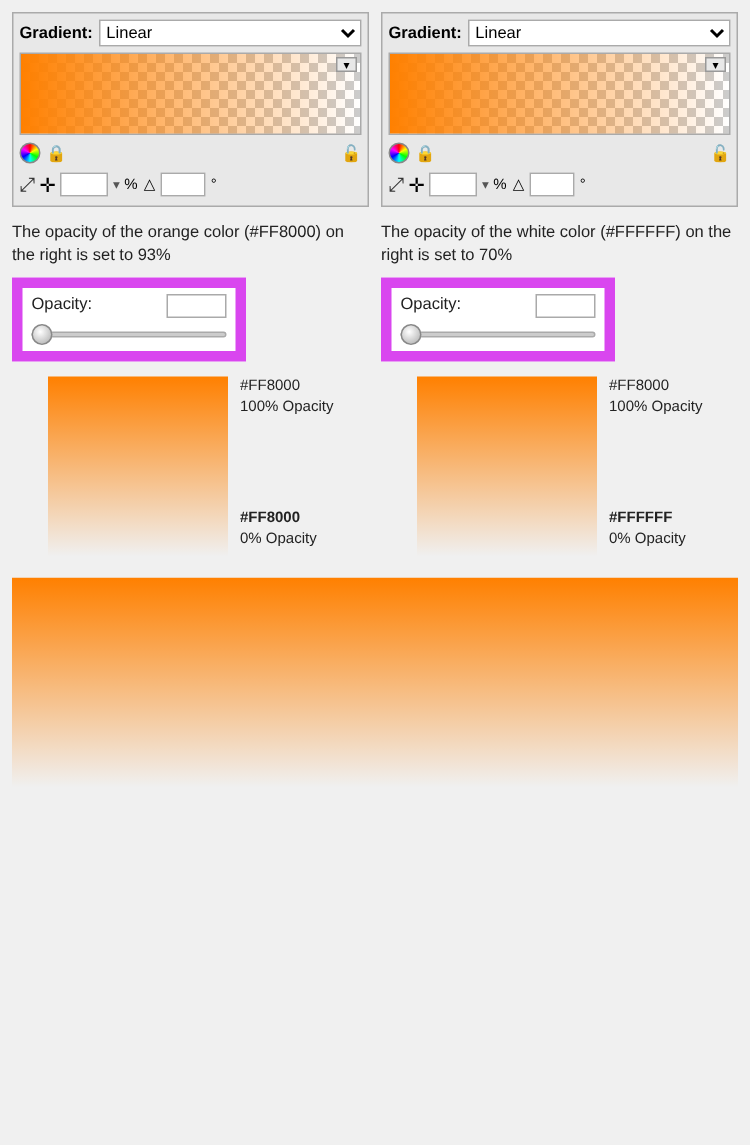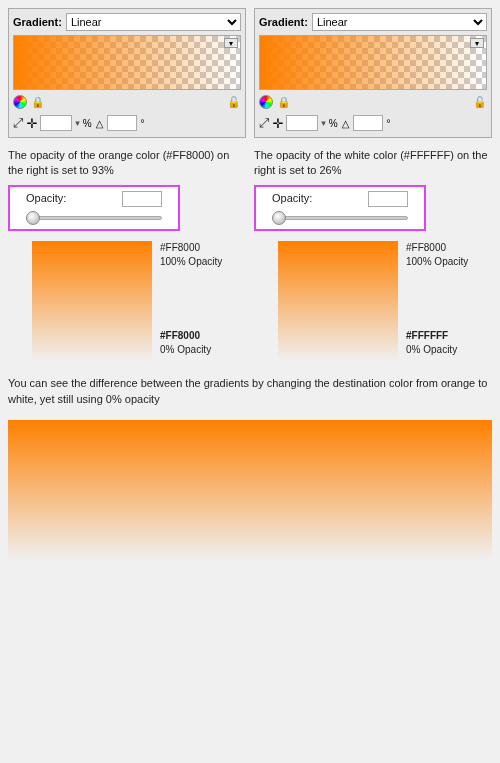--- a/index.html
+++ b/index.html
@@ -148,25 +148,25 @@
     }
 
     .description-box {
       width: 238px;
       font-size: 11px;
       line-height: 1.4;
       color: #222;
     }
 
     .opacity-panel {
-      border: 2px solid #d946ef;
+      border: 7px solid #d946ef;
       background: #fff;
-      padding: 4px 16px;
+      padding: 4px 6px;
       margin-top: 6px;
-      width: 172px;
+      width: 156px;
     }
 
     .opacity-panel-row {
       display: flex;
       align-items: center;
       justify-content: space-between;
       margin-bottom: 4px;
     }
 
     .opacity-label {
@@ -382,21 +382,21 @@
         <input type="text" class="opacity-value" style="">
       </div>
       <div class="opacity-slider-container">
         <div class="opacity-slider-track"></div>
         <div class="opacity-slider-thumb"></div>
       </div>
     </div>
   </div>
 
   <div class="description-box">
-    <p>The opacity of the white color (#FFFFFF) on the right is set to 26%</p>
+    <p>The opacity of the white color (#FFFFFF) on the right is set to 70%</p>
     <div class="opacity-panel">
       <div class="opacity-panel-row">
         <span class="opacity-label">Opacity:</span>
         <input type="text" class="opacity-value" style="">
       </div>
       <div class="opacity-slider-container">
         <div class="opacity-slider-track"></div>
         <div class="opacity-slider-thumb"></div>
       </div>
     </div>
@@ -428,19 +428,18 @@
       </div>
       <div class="swatch-bottom-label">
         <strong><span>#FFFFFF</span></strong><br>
         <span>0% Opacity</span>
       </div>
     </div>
   </div>
 </div>
 
 <div class="bottom-section">
-  <p class="explanation-text">You can see the difference between the gradients by changing the destination color from orange to white, yet still using 0% opacity</p>
 
   <div class="comparison-gradient">
     <div class="comparison-left"></div>
     <div class="comparison-right"></div>
   </div>
 </div>
 
 </body></html>

